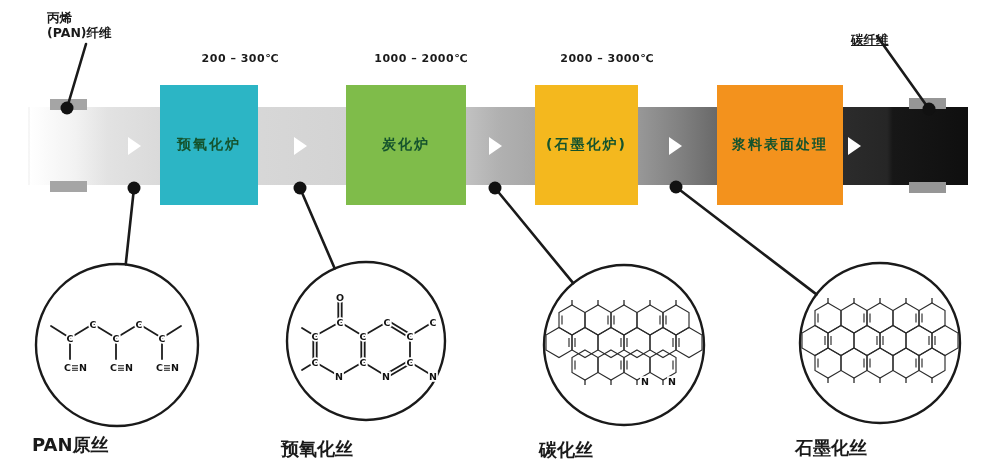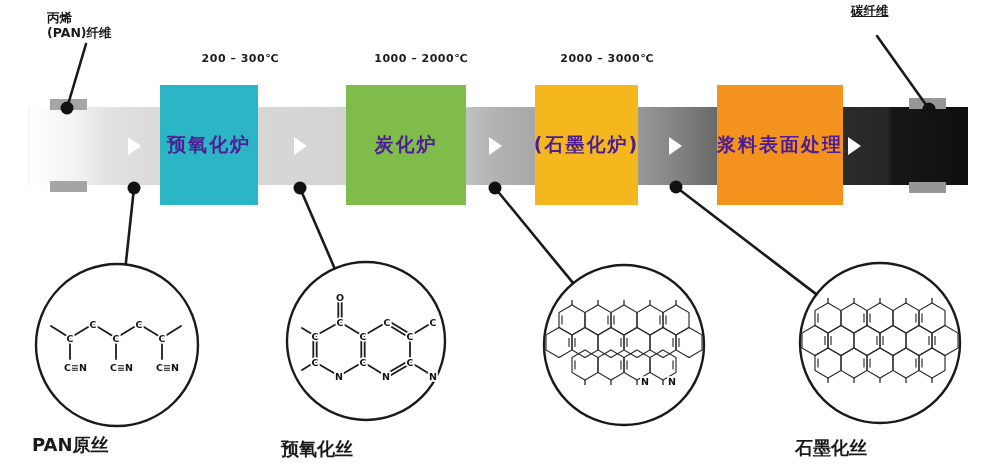--- a/index.html
+++ b/index.html
@@ -18,21 +18,21 @@
     position:absolute;left:30px;top:107px;width:76px;height:78px;
     background:linear-gradient(90deg,#ffffff 0%,#f2f2f2 60%,#e3e3e3 100%);
   }
   .tab{position:absolute;width:37px;height:11px;}
   .tab.l{background:#a5a5a5;}
   .tab.r{background:#969696;}
   .stage{
     position:absolute;top:85px;height:120px;display:flex;align-items:center;justify-content:center;
   }
   .stage span{
-    color:#4c1d95;font-weight:bold;font-size:19px;letter-spacing:2px;white-space:nowrap;
+    color:#14532d;font-weight:bold;font-size:14px;letter-spacing:2px;white-space:nowrap;
   }
   .temp{
     position:absolute;top:52px;width:140px;text-align:right;
     font-weight:bold;font-size:11px;letter-spacing:.5px;white-space:nowrap;
   }
   .arrow{
     position:absolute;width:0;height:0;top:137px;
     border-top:9px solid transparent;border-bottom:9px solid transparent;
     border-left:13px solid #ffffff;
   }
@@ -59,21 +59,21 @@
 </style>
 </head>
 <body>
 
 <div class="canvas">
 
   <div class="toplabel" style="left:47px;top:10px;">
     <div>丙烯</div>
     <div>(PAN)纤维</div>
   </div>
-  <div class="toplabel" style="left:851px;top:3px;text-decoration:underline;">碳纤维</div>
+  <div class="toplabel" style="left:851px;top:32px;text-decoration:underline;">碳纤维</div>
 
   <div class="temp" style="left:139px;">200 – 300℃</div>
   <div class="temp" style="left:328px;">1000 – 2000℃</div>
   <div class="temp" style="left:514px;">2000 – 3000℃</div>
 
   <div class="band"></div>
   <div class="spool-rect"></div>
   <div class="tab l" style="left:50px;top:99px;"></div>
   <div class="tab l" style="left:50px;top:181px;"></div>
   <div class="tab r" style="left:909px;top:98px;"></div>
@@ -248,14 +248,15 @@
       <line x1="916" y1="358.5" x2="916" y2="367.5" class="hextick"></line>
       <polygon points="932,348 945,355.5 945,370.5 932,378 919,370.5 919,355.5" class="hexline"></polygon>
       <line x1="932" y1="378" x2="932" y2="383" class="hexstub"></line>
       <line x1="922" y1="358.5" x2="922" y2="367.5" class="hextick"></line>
     </svg>
 
   <div class="prodlabel" style="left:32px;top:437px;">
     <div>PAN原丝</div>
   </div>
   <div class="prodlabel" style="left:281px;top:441px;">预氧化丝</div>
+  <div class="prodlabel" style="left:539px;top:442px;">碳化丝</div>
   <div class="prodlabel" style="left:795px;top:440px;">石墨化丝</div>
 </div>
 
 </body></html>

